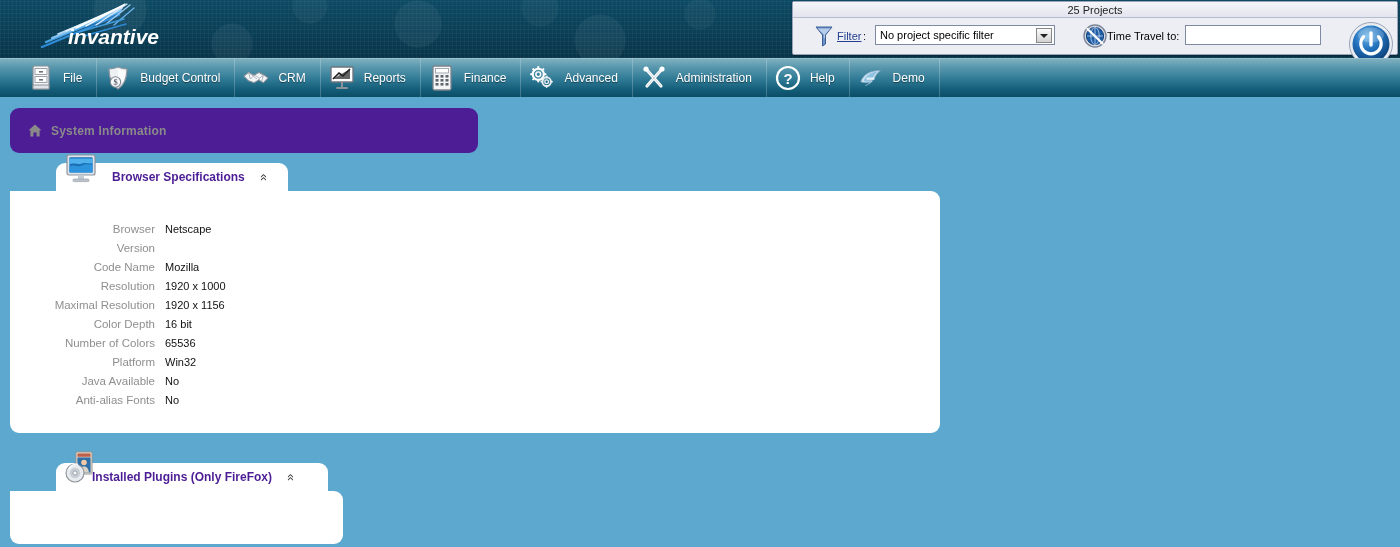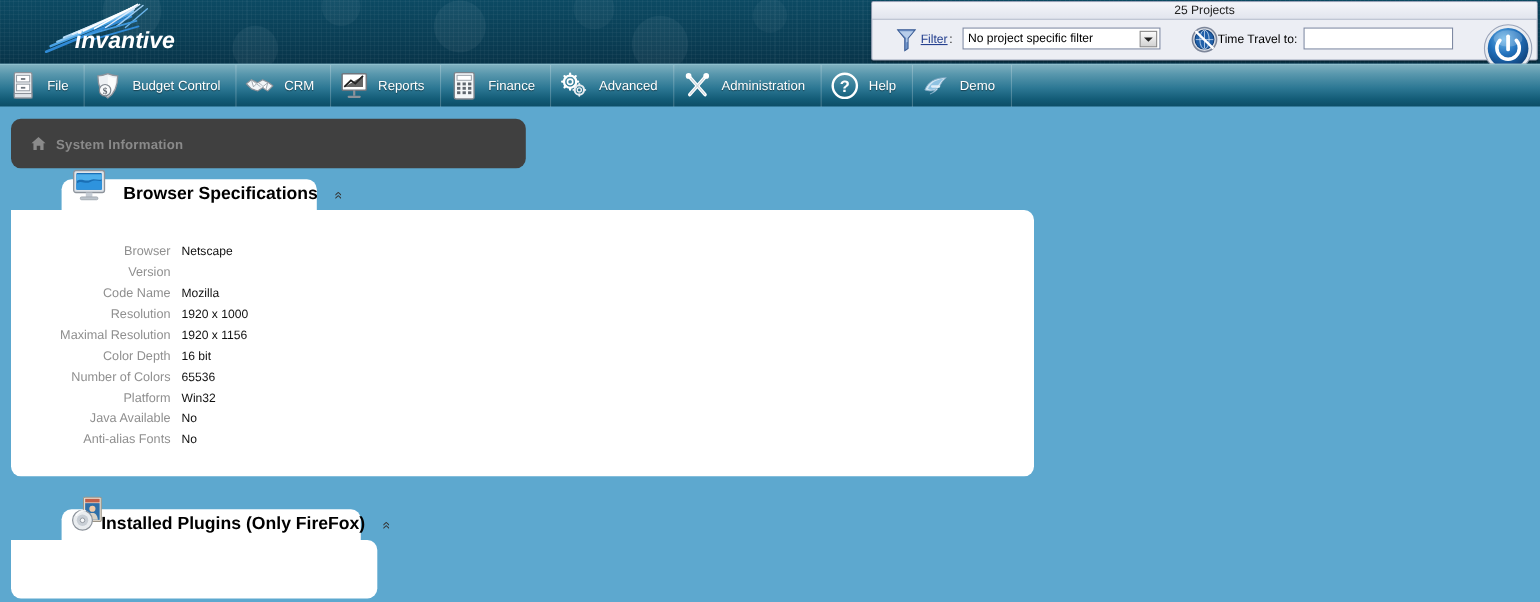--- a/index.html
+++ b/index.html
@@ -87,38 +87,38 @@
     background: linear-gradient(180deg, #7eb0bf 0%, #5897ad 22%, #2d7894 55%, #135c77 82%, #0c4d66 100%);
     border-top: 1px solid #94c0cc;
     display: flex; align-items: center;
   }
   .menu-item {
     display: flex; align-items: center; height: 39px;
     padding: 0 10px 0 8px;
     border-right: 1px solid rgba(255,255,255,0.22);
     cursor: pointer; white-space: nowrap;
   }
-  .menu-item:first-child { border-left: none; }
+  .menu-item:first-child { border-left: none; margin-left: 20px; }
   .menu-item .mi-icon {
     width: 26px; height: 26px; display: flex; align-items: center; justify-content: center;
     flex: 0 0 26px;
   }
   .menu-item .mi-label {
     margin-left: 9px; margin-right: 4px;
     font-size: 12px; color: #ffffff;
     text-shadow: 0 1px 1px rgba(0,0,0,0.45);
   }
   .menu-tail { flex: 1 1 auto; height: 39px; }
 
   
   .content { position: absolute; left: 0; top: 97px; width: 1400px; height: 450px; background: #5da8cf; }
 
   .breadcrumb {
     position: absolute; left: 10px; top: 11px; width: 468px; height: 45px;
-    background: #404040; border-radius: 9px;
+    background: #4c1d95; border-radius: 9px;
     display: flex; align-items: center;
   }
   .breadcrumb .home-icon { margin-left: 18px; display: flex; align-items: center; }
   .breadcrumb .bc-text {
     margin-left: 9px; font-size: 12px; color: #8a8a8a; font-weight: bold;
     letter-spacing: 0.2px;
   }
 
   
   .panel { position: absolute; }
@@ -126,21 +126,21 @@
     position: absolute; height: 28px;
     background: #ffffff;
     border-radius: 9px 9px 0 0;
     display: flex; align-items: center;
   }
   .panel-tab .pt-icon {
     position: absolute; top: -12px; width: 34px; height: 34px;
     display: flex; align-items: center; justify-content: center;
   }
   .panel-tab .pt-title {
-    font-size: 16px; font-weight: bold; color: #000000; white-space: nowrap;
+    font-size: 12px; font-weight: bold; color: #4c1d95; white-space: nowrap;
   }
   .panel-tab .pt-collapse {
     font-size: 13px; color: #333; cursor: pointer; margin-left: 14px; line-height: 1;
   }
   .panel-body { position: absolute; background: #fff; border-radius: 0 9px 9px 9px; }
 
   
   .spec-table { position: absolute; left: 0; top: 28px; width: 100%; }
   .spec-row { display: flex; height: 19px; align-items: center; }
   .spec-label {

